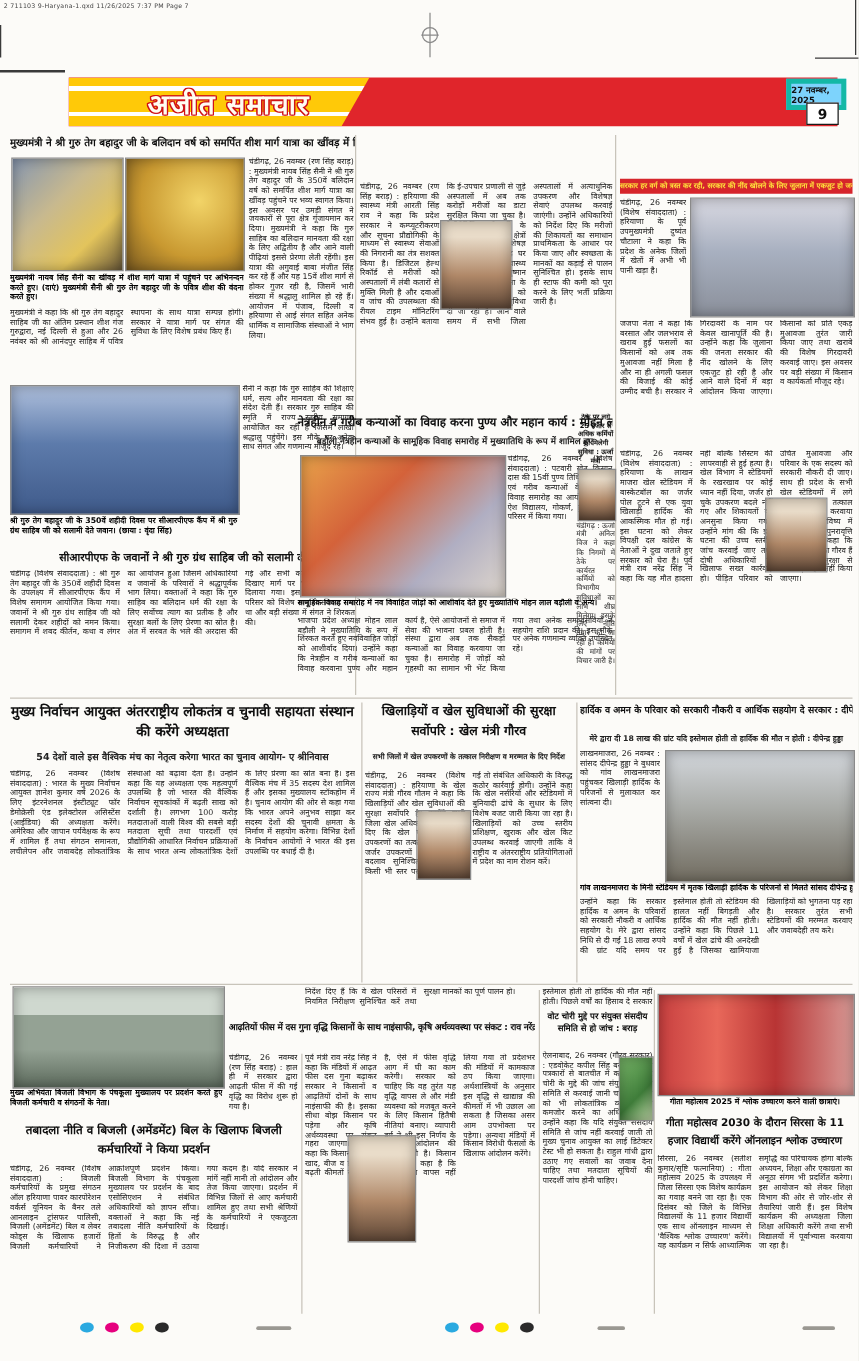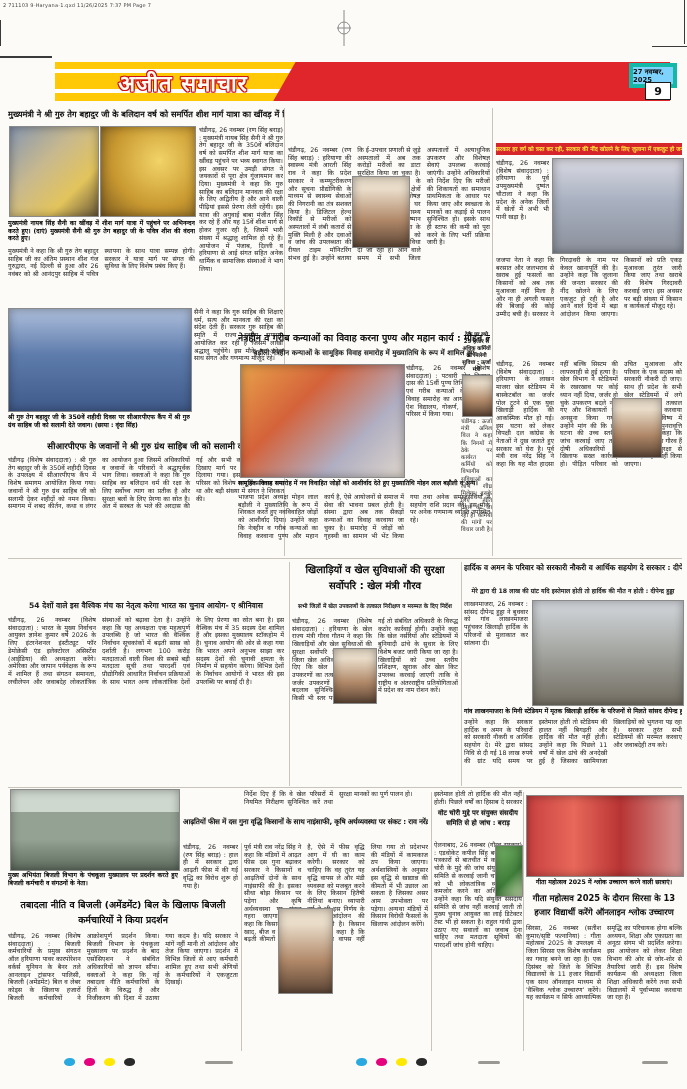--- a/index.html
+++ b/index.html
@@ -121,20 +121,21 @@
   <div class="abs cap" style="left:238px;top:479px;width:252px;height:11px;">सामूहिक विवाह समारोह में नव विवाहित जोड़ों को आशीर्वाद देते हुए मुख्यातिथि मोहन लाल बड़ौली व अन्य।</div>
   <div class="abs bt c3" style="left:238px;top:493px;width:252px;height:62px;">भाजपा प्रदेश अध्यक्ष मोहन लाल बड़ौली ने मुख्यातिथि के रूप में शिरकत करते हुए नवविवाहित जोड़ों को आशीर्वाद दिया। उन्होंने कहा कि नेत्रहीन व गरीब कन्याओं का विवाह करवाना पुण्य और महान कार्य है, ऐसे आयोजनों से समाज में सेवा की भावना प्रबल होती है। संस्था द्वारा अब तक सैकड़ों कन्याओं का विवाह करवाया जा चुका है। समारोह में जोड़ों को गृहस्थी का सामान भी भेंट किया गया तथा अनेक समाजसेवियों ने सहयोग राशि प्रदान की। इस मौके पर अनेक गणमान्य व्यक्ति उपस्थित रहे।</div>
 
   <div class="abs hl" style="left:461px;top:331px;width:31px;height:42px;font-size:5.4px;line-height:7px;">ठेके पर लगे 25 हजार से अधिक कर्मियों को मिलेगी सुविधा : ऊर्जा मंत्री</div>
   <div class="abs photo ph-port" style="left:462px;top:375px;width:29px;height:40px;"></div>
   <div class="abs bt c1" style="left:461px;top:418px;width:31px;height:137px;font-size:5.8px;line-height:7.2px;">चंडीगढ़ : ऊर्जा मंत्री अनिल विज ने कहा कि निगमों में ठेके पर कार्यरत कर्मियों को विभागीय सुविधाओं का लाभ शीघ्र मिलेगा। इसके लिए नीति तैयार की जा रही है। कर्मियों की मांगों पर विचार जारी है।</div>
 
   <div class="abs bt c3" style="left:496px;top:360px;width:186px;height:195px;">चंडीगढ़, 26 नवम्बर (विशेष संवाददाता) : हरियाणा के लाखन माजरा खेल स्टेडियम में बास्केटबॉल का जर्जर पोल टूटने से एक युवा खिलाड़ी हार्दिक की आकस्मिक मौत हो गई। इस घटना को लेकर विपक्षी दल कांग्रेस के नेताओं ने दुख जताते हुए सरकार को घेरा है। पूर्व मंत्री राव नरेंद्र सिंह ने कहा कि यह मौत हादसा नहीं बल्कि सिस्टम की लापरवाही से हुई हत्या है। खेल विभाग ने स्टेडियमों के रखरखाव पर कोई ध्यान नहीं दिया, जर्जर हो चुके उपकरण बदले नहीं गए और शिकायतों को अनसुना किया गया। उन्होंने मांग की कि इस घटना की उच्च स्तरीय जांच करवाई जाए तथा दोषी अधिकारियों के खिलाफ सख्त कार्रवाई हो। पीड़ित परिवार को उचित मुआवजा और परिवार के एक सदस्य को सरकारी नौकरी दी जाए। साथ ही प्रदेश के सभी खेल स्टेडियमों में लगे उपकरणों का तत्काल सुरक्षा ऑडिट करवाया जाए ताकि भविष्य में ऐसी घटना की पुनरावृत्ति न हो। उन्होंने कहा कि खिलाड़ी प्रदेश का गौरव हैं और उनकी सुरक्षा से खिलवाड़ सहन नहीं किया जाएगा।</div>
   <div class="abs photo ph-port" style="left:612px;top:398px;width:48px;height:58px;"></div>
 
+  <div class="abs hl" style="left:8px;top:562px;width:276px;height:34px;font-size:11px;line-height:16px;">मुख्य निर्वाचन आयुक्त अंतरराष्ट्रीय लोकतंत्र व चुनावी सहायता संस्थान की करेंगे अध्यक्षता</div>
   <div class="abs hl nowrap" style="left:8px;top:600px;width:276px;font-size:7.6px;color:#222;">54 देशों वाले इस वैश्विक मंच का नेतृत्व करेगा भारत का चुनाव आयोग- ए श्रीनिवास</div>
   <div class="abs bt c3" style="left:8px;top:616px;width:276px;height:168px;">चंडीगढ़, 26 नवम्बर (विशेष संवाददाता) : भारत के मुख्य निर्वाचन आयुक्त ज्ञानेश कुमार वर्ष 2026 के लिए इंटरनेशनल इंस्टीट्यूट फॉर डेमोक्रेसी एंड इलेक्टोरल असिस्टेंस (आईडिया) की अध्यक्षता करेंगे। अमेरिका और जापान पर्यवेक्षक के रूप में शामिल हैं तथा संगठन समानता, लचीलेपन और जवाबदेह लोकतांत्रिक संस्थाओं को बढ़ावा देता है। उन्होंने कहा कि यह अध्यक्षता एक महत्वपूर्ण उपलब्धि है जो भारत की वैश्विक निर्वाचन सूचकांकों में बढ़ती साख को दर्शाती है। लगभग 100 करोड़ मतदाताओं वाली विश्व की सबसे बड़ी मतदाता सूची तथा पारदर्शी एवं प्रौद्योगिकी आधारित निर्वाचन प्रक्रियाओं के साथ भारत अन्य लोकतांत्रिक देशों के लिए प्रेरणा का स्रोत बना है। इस वैश्विक मंच में 35 सदस्य देश शामिल हैं और इसका मुख्यालय स्टॉकहोम में है। चुनाव आयोग की ओर से कहा गया कि भारत अपने अनुभव साझा कर सदस्य देशों की चुनावी क्षमता के निर्माण में सहयोग करेगा। विभिन्न देशों के निर्वाचन आयोगों ने भारत की इस उपलब्धि पर बधाई दी है।</div>
 
   <div class="abs hl" style="left:292px;top:562px;width:166px;height:36px;font-size:10px;line-height:15.5px;">खिलाड़ियों व खेल सुविधाओं की सुरक्षा सर्वोपरि : खेल मंत्री गौरव</div>
   <div class="abs hl" style="left:292px;top:601px;width:166px;height:13px;font-size:5.8px;line-height:11px;color:#222;">सभी जिलों में खेल उपकरणों के तत्काल निरीक्षण व मरम्मत के दिए निर्देश</div>
   <div class="abs bt c2" style="left:292px;top:617px;width:166px;height:167px;">चंडीगढ़, 26 नवम्बर (विशेष संवाददाता) : हरियाणा के खेल राज्य मंत्री गौरव गौतम ने कहा कि खिलाड़ियों और खेल सुविधाओं की सुरक्षा सर्वोपरि है। उन्होंने सभी जिला खेल अधिकारियों को निर्देश दिए कि खेल परिसरों में लगे उपकरणों का तत्काल निरीक्षण कर जर्जर उपकरणों की मरम्मत या बदलाव सुनिश्चित किया जाए। किसी भी स्तर पर लापरवाही पाई गई तो संबंधित अधिकारी के विरुद्ध कठोर कार्रवाई होगी। उन्होंने कहा कि खेल नर्सरियों और स्टेडियमों में बुनियादी ढांचे के सुधार के लिए विशेष बजट जारी किया जा रहा है। खिलाड़ियों को उच्च स्तरीय प्रशिक्षण, खुराक और खेल किट उपलब्ध करवाई जाएगी ताकि वे राष्ट्रीय व अंतरराष्ट्रीय प्रतियोगिताओं में प्रदेश का नाम रोशन करें।</div>
   <div class="abs photo ph-port" style="left:333px;top:648px;width:42px;height:54px;"></div>
 
   <div class="abs hl nowrap" style="left:464px;top:562px;width:218px;font-size:7.4px;">हार्दिक व अमन के परिवार को सरकारी नौकरी व आर्थिक सहयोग दे सरकार : दीपेन्द्र हुड्डा</div>
   <div class="abs hl nowrap" style="left:464px;top:586px;width:218px;font-size:6.2px;color:#222;">मेरे द्वारा दी 18 लाख की ग्रांट यदि इस्तेमाल होती तो हार्दिक की मौत न होती : दीपेन्द्र हुड्डा</div>
@@ -154,21 +155,21 @@
   <div class="abs bt c3" style="left:244px;top:843px;width:184px;height:207px;">पूर्व मंत्री राव नरेंद्र सिंह ने कहा कि मंडियों में आढ़त फीस दस गुना बढ़ाकर सरकार ने किसानों व आढ़तियों दोनों के साथ नाइंसाफी की है। इसका सीधा बोझ किसान पर पड़ेगा और कृषि अर्थव्यवस्था पर संकट गहरा जाएगा। उन्होंने कहा कि किसान पहले ही खाद, बीज व डीजल की बढ़ती कीमतों से परेशान है, ऐसे में फीस वृद्धि आग में घी का काम करेगी। सरकार को चाहिए कि वह तुरंत यह वृद्धि वापस ले और मंडी व्यवस्था को मजबूत करने के लिए किसान हितैषी नीतियां बनाए। व्यापारी वर्ग ने भी इस निर्णय के खिलाफ आंदोलन की चेतावनी दी है। किसान संगठनों ने कहा है कि यदि निर्णय वापस नहीं लिया गया तो प्रदेशभर की मंडियों में कामकाज ठप किया जाएगा। अर्थशास्त्रियों के अनुसार इस वृद्धि से खाद्यान्न की कीमतों में भी उछाल आ सकता है जिसका असर आम उपभोक्ता पर पड़ेगा। अन्यथा मंडियों में किसान विरोधी फैसलों के खिलाफ आंदोलन करेंगे।</div>
   <div class="abs photo ph-port" style="left:278px;top:908px;width:53px;height:84px;"></div>
 
   <div class="abs bt c1" style="left:434px;top:790px;width:88px;height:17px;">इस्तेमाल होती तो हार्दिक की मौत नहीं होती। पिछले वर्षों का हिसाब दे सरकार : हुड्डा</div>
   <div class="abs hl" style="left:434px;top:809px;width:88px;height:29px;font-size:6.8px;line-height:9.5px;">वोट चोरी मुद्दे पर संयुक्त संसदीय समिति से हो जांच : बराड़</div>
   <div class="abs bt c1" style="left:434px;top:841px;width:88px;height:209px;">ऐलनाबाद, 26 नवम्बर (गौरव सरकार) : एडवोकेट कपील सिंह बराड़ ने आज पत्रकारों से बातचीत में कहा कि वोट चोरी के मुद्दे की जांच संयुक्त संसदीय समिति से करवाई जानी चाहिए। किसी को भी लोकतांत्रिक व्यवस्था को कमजोर करने का अधिकार नहीं। उन्होंने कहा कि यदि संयुक्त संसदीय समिति से जांच नहीं करवाई जाती तो मुख्य चुनाव आयुक्त का लाई डिटेक्टर टेस्ट भी हो सकता है। राहुल गांधी द्वारा उठाए गए सवालों का जवाब देना चाहिए तथा मतदाता सूचियों की पारदर्शी जांच होनी चाहिए।</div>
   <div class="abs photo ph-green" style="left:495px;top:845px;width:26px;height:50px;"></div>
 
   <div class="abs photo ph-geeta speck" style="left:526px;top:795px;width:156px;height:80px;"></div>
   <div class="abs cap" style="left:526px;top:878px;width:156px;height:10px;text-align:center;white-space:nowrap;">गीता महोत्सव 2025 में श्लोक उच्चारण करने वाली छात्राएं।</div>
-  <div class="abs hl" style="left:526px;top:891px;width:156px;height:30px;font-size:8.4px;line-height:14px;">गीता महोत्सव 2025 के दौरान सिरसा के 13 हजार विद्यार्थी करेंगे ऑनलाइन श्लोक उच्चारण</div>
+  <div class="abs hl" style="left:526px;top:891px;width:156px;height:30px;font-size:8.4px;line-height:14px;">गीता महोत्सव 2030 के दौरान सिरसा के 11 हजार विद्यार्थी करेंगे ऑनलाइन श्लोक उच्चारण</div>
   <div class="abs bt c2" style="left:526px;top:924px;width:156px;height:126px;">सिरसा, 26 नवम्बर (सतीश कुमार/सृष्टि फत्नानिया) : गीता महोत्सव 2025 के उपलक्ष्य में जिला सिरसा एक विशेष कार्यक्रम का गवाह बनने जा रहा है। एक दिसंबर को जिले के विभिन्न विद्यालयों के 11 हजार विद्यार्थी एक साथ ऑनलाइन माध्यम से 'वैश्विक श्लोक उच्चारण' करेंगे। यह कार्यक्रम न सिर्फ आध्यात्मिक समृद्धि का परिचायक होगा बल्कि अध्ययन, शिक्षा और एकाग्रता का अनूठा संगम भी प्रदर्शित करेगा। इस आयोजन को लेकर शिक्षा विभाग की ओर से जोर-शोर से तैयारियां जारी हैं। इस विशेष कार्यक्रम की अध्यक्षता जिला शिक्षा अधिकारी करेंगे तथा सभी विद्यालयों में पूर्वाभ्यास करवाया जा रहा है।</div>
 
   <div class="abs cmyk" style="left:64px;top:1058px;">
     <i style="background:#2aa9e0"></i>
       <i style="background:#e6007e"></i>
       <i style="background:#ffe800"></i>
       <i style="background:#2a2a2a"></i>
   </div>
   <div class="abs cmyk" style="left:356px;top:1058px;">
     <i style="background:#2aa9e0"></i>

